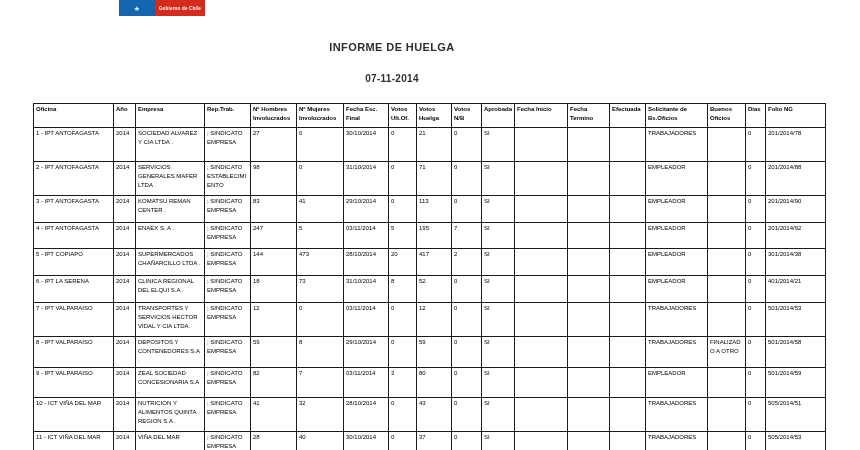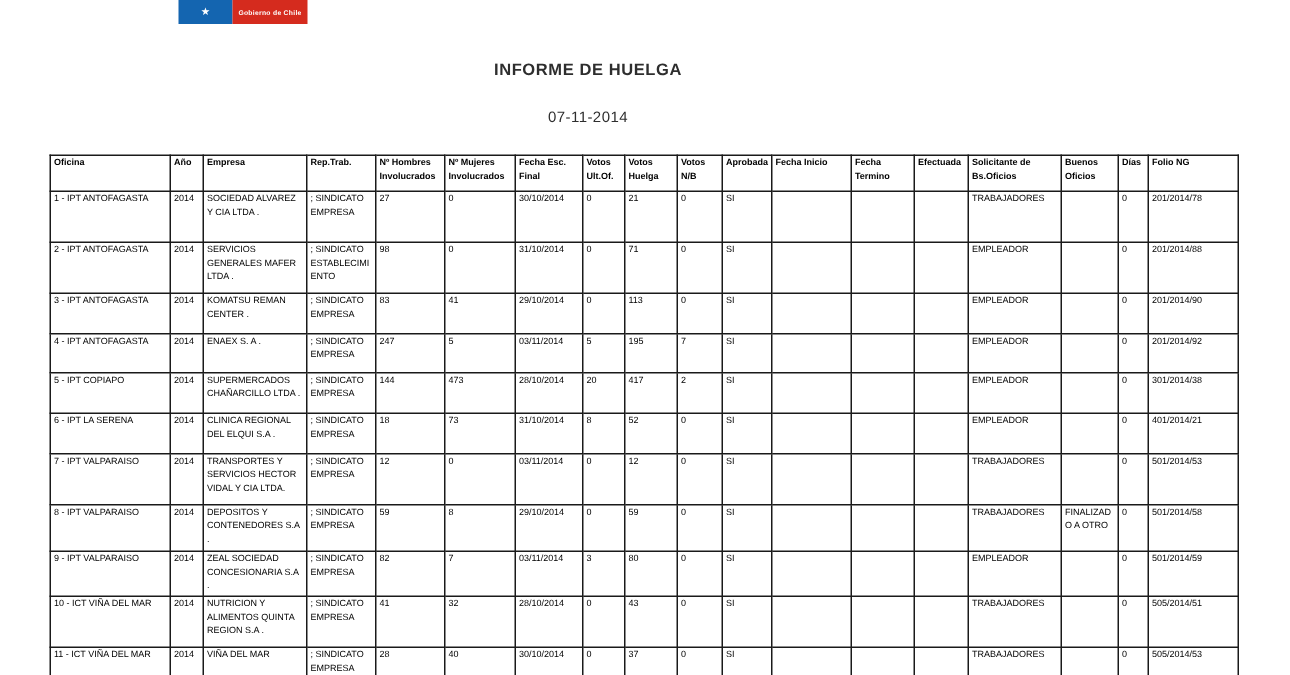--- a/index.html
+++ b/index.html
@@ -15,21 +15,21 @@
   .logo-blue .star{color:#fff;font-size:7px;line-height:7px;}
   .logo-red{width:50px;height:16px;background:#d52b1e;display:flex;align-items:center;justify-content:center;}
   .logo-red span{color:#fff;font-size:4.5px;font-weight:bold;white-space:nowrap;letter-spacing:.2px;}
 
   .title{
     position:absolute;top:41px;left:0;width:100%;text-align:center;
     font-size:11px;font-weight:bold;color:#2e2e2e;letter-spacing:.4px;
   }
   .date{
     position:absolute;top:73px;left:0;width:100%;text-align:center;
-    font-size:10px;font-weight:normal;color:#2e2e2e;letter-spacing:.3px;
+    font-size:10px;font-weight:bold;color:#2e2e2e;letter-spacing:.3px;
   }
 
   table.report{
     position:absolute;left:33px;top:103px;width:793px;
     border-collapse:collapse;table-layout:fixed;background:#fff;
   }
   table.report th, table.report td{
     border:1px solid #1a1a1a;
     vertical-align:top;text-align:left;
     padding:1px 2px;

